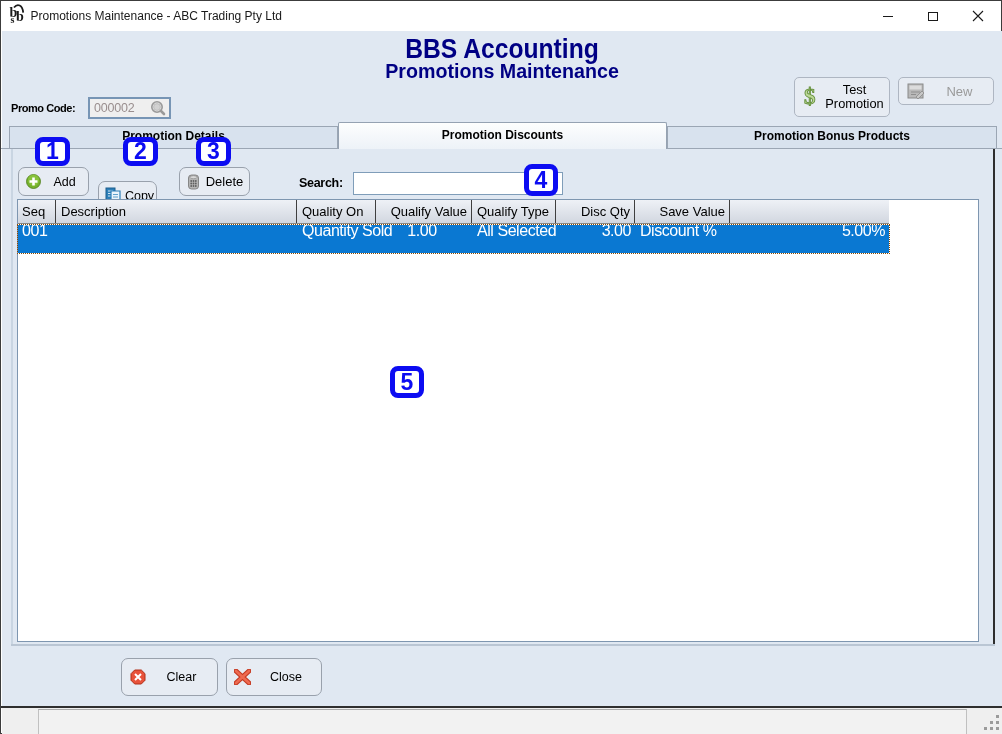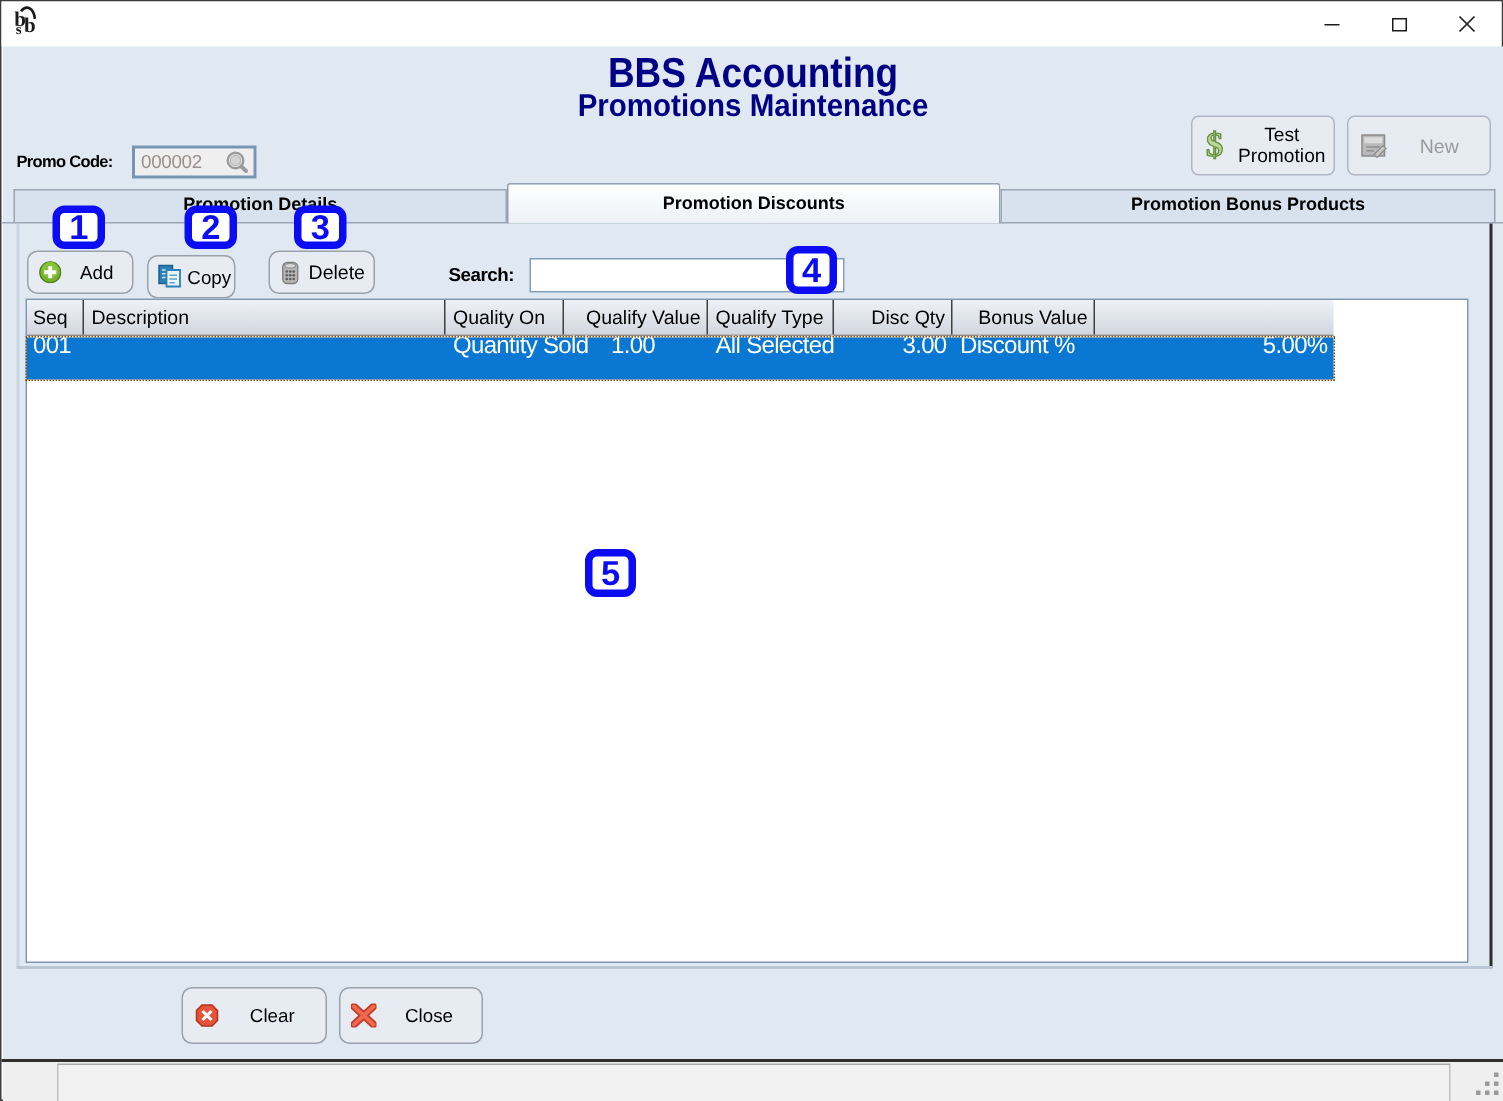--- a/index.html
+++ b/index.html
@@ -14,20 +14,21 @@
 <body>
 <div id="win">
 
   <div class="abs" style="left:0;top:0;width:1000px;height:30px;background:#ffffff;"></div>
   <svg class="abs" style="left:8px;top:3px;" width="22" height="22" viewBox="0 0 22 22">
     <path d="M5 3.5 C8.5 -0.8 13.5 0.8 14.2 8.6" fill="none" stroke="#1a1a1a" stroke-width="1.8"></path>
     <text x="0.5" y="13" font-family="Liberation Serif, serif" font-weight="bold" font-size="14" fill="#1a1a1a">b</text>
     <text x="1.5" y="18.5" font-family="Liberation Serif, serif" font-weight="bold" font-size="10" fill="#1a1a1a">s</text>
     <text x="7" y="17" font-family="Liberation Serif, serif" font-weight="bold" font-size="14" fill="#1a1a1a">b</text>
   </svg>
+  <div class="abs" style="left:29.5px;top:0;height:30px;line-height:30px;font-size:12px;color:#191919;">Promotions Maintenance - ABC Trading Pty Ltd</div>
   <div class="abs" style="left:882px;top:15px;width:10px;height:1px;background:#1a1a1a;"></div>
   <div class="abs" style="left:927px;top:10.5px;width:9.5px;height:9.5px;border:1.2px solid #1a1a1a;"></div>
   <svg class="abs" style="left:971px;top:9px;" width="12" height="12" viewBox="0 0 12 12">
     <path d="M1 1 L11 11 M11 1 L1 11" stroke="#1a1a1a" stroke-width="1.1" fill="none"></path>
   </svg>
 
   <div class="abs" style="left:1px;top:30px;width:1000px;height:675px;background:#e0e8f2;"></div>
 
   <div class="abs" style="left:0;top:31.5px;width:1002px;text-align:center;font-size:28px;font-weight:bold;color:#000084;transform:scaleX(0.88);">BBS Accounting</div>
   <div class="abs" style="left:0;top:58px;width:1002px;text-align:center;font-size:21px;font-weight:bold;color:#000084;transform:scaleX(0.936);">Promotions Maintenance</div>
@@ -41,21 +42,21 @@
       <path d="M11 11 L14 14" stroke="#9a9a9a" stroke-width="2.6" stroke-linecap="round"></path>
     </svg>
   </div>
 
   <div class="btn" style="left:793px;top:76px;width:96px;height:40px;border-color:#aeb6c2;border-radius:5px;">
     <svg style="margin-left:8px;" width="17" height="22" viewBox="0 0 17 22">
       <text x="1" y="18" font-family="Liberation Serif, serif" font-weight="bold" font-size="23" fill="#bcd898" stroke="#65903c" stroke-width="0.9">$</text>
     </svg>
     <div style="flex:1;text-align:center;font-size:12.8px;color:#000;line-height:14.5px;">Test<br>Promotion</div>
   </div>
-  <div class="btn" style="left:897px;top:76px;width:96px;height:40px;border-color:#aeb6c2;border-radius:5px;">
+  <div class="btn" style="left:897px;top:76px;width:96px;height:28px;border-color:#aeb6c2;border-radius:5px;">
     <svg style="margin-left:8px;" width="19" height="19" viewBox="0 0 19 19">
       <rect x="1" y="2" width="15" height="14" fill="#b9b9b9" stroke="#8a8a8a" stroke-width="1"></rect>
       <rect x="2.5" y="3.5" width="12" height="4" fill="#dcdcdc"></rect>
       <path d="M4 10 h9 M4 12.5 h5" stroke="#8f8f8f" stroke-width="1"></path>
       <path d="M9 15 L15 9 L17 11 L11 17 Z" fill="#c7c7c7" stroke="#8a8a8a" stroke-width="0.8"></path>
     </svg>
     <div style="flex:1;text-align:center;font-size:13px;color:#9a9a9a;">New</div>
   </div>
 
   <div class="abs" style="left:0px;top:147px;width:1002px;height:1px;background:#9ba6b4;"></div>
@@ -68,21 +69,21 @@
   <div class="abs" style="left:10px;top:643px;width:984px;height:1.5px;background:#bac6d4;"></div>
 
   <div class="btn" style="left:17px;top:166px;width:71px;height:29px;">
     <svg style="margin-left:7px;" width="15" height="15" viewBox="0 0 15 15">
       <circle cx="7.5" cy="7.5" r="7" fill="#76b22d" stroke="#4e7d1a" stroke-width="0.8"></circle>
       <circle cx="7.5" cy="6" r="5.5" fill="#8cc63f" opacity="0.8"></circle>
       <path d="M7.5 3.5 v8 M3.5 7.5 h8" stroke="#ffffff" stroke-width="2.6"></path>
     </svg>
     <div style="flex:1;text-align:center;font-size:12.5px;color:#000;">Add</div>
   </div>
-  <div class="btn" style="left:97px;top:169px;width:59px;height:29px;">
+  <div class="btn" style="left:97px;top:180px;width:59px;height:29px;">
     <svg style="margin-left:6px;" width="18" height="17" viewBox="0 0 18 17">
       <rect x="1" y="1" width="9" height="12" fill="#2d7fb8" stroke="#1d5e8d" stroke-width="1"></rect>
       <path d="M3 4 h5 M3 6.5 h5 M3 9 h3" stroke="#cfe4f2" stroke-width="1"></path>
       <path d="M6 4 h9 v11 h-9 z" fill="#eaf4fb" stroke="#2d7fb8" stroke-width="1.2"></path>
       <path d="M8 7.5 h5 M8 10 h5 M8 12.5 h3.5" stroke="#5fa0cc" stroke-width="1"></path>
     </svg>
     <div style="flex:1;text-align:center;font-size:12.5px;color:#000;">Copy</div>
   </div>
   <div class="btn" style="left:178px;top:166px;width:71px;height:29px;">
     <svg style="margin-left:7px;" width="13" height="16" viewBox="0 0 13 16">
@@ -107,21 +108,21 @@
 
   <div class="abs" style="left:16px;top:198px;width:962px;height:443px;background:#ffffff;border:1.5px solid #7e96b0;"></div>
 
   <div class="abs" style="left:17px;top:199px;width:871px;height:24px;background:linear-gradient(#eef1f6,#d2d7e0);border-bottom:1px solid #888;display:flex;font-size:13px;color:#000;white-space:nowrap;">
     <div style="width:38px;border-right:1px solid #3f3f3f;padding:4px 0 0 4px;">Seq</div>
     <div style="width:241px;border-right:1px solid #3f3f3f;padding:4px 0 0 5px;">Description</div>
     <div style="width:79px;border-right:1px solid #3f3f3f;padding:4px 4px 0 5px;">Quality On</div>
     <div style="width:96px;border-right:1px solid #3f3f3f;padding:4px 4px 0 0;text-align:right;">Qualify Value</div>
     <div style="width:84px;border-right:1px solid #3f3f3f;padding:4px 0 0 5px;">Qualify Type</div>
     <div style="width:79px;border-right:1px solid #3f3f3f;padding:4px 4px 0 0;text-align:right;">Disc Qty</div>
-    <div style="width:95px;border-right:1px solid #3f3f3f;padding:4px 4px 0 0;text-align:right;">Bonus Value</div>
+    <div style="width:95px;border-right:1px solid #3f3f3f;padding:4px 4px 0 0;text-align:right;">Save Value</div>
   </div>
 
   <div class="abs" style="left:17px;top:224px;width:871px;height:28px;background:#0a78d2;outline:1px dotted #8a4a00;display:flex;font-size:16px;line-height:10.5px;letter-spacing:-0.45px;color:#ffffff;white-space:nowrap;">
     <div style="width:38px;padding:0.5px 0 0 4px;">001</div>
     <div style="width:241px;"></div>
     <div style="width:79px;padding:0.5px 0 0 5px;">Quantity Sold</div>
     <div style="width:96px;padding:0.5px 4px 0 0;text-align:center;">1.00</div>
     <div style="width:84px;padding:0.5px 0 0 5px;">All Selected</div>
     <div style="width:79px;padding:0.5px 4px 0 0;text-align:right;">3.00</div>
     <div style="width:159px;padding:0.5px 0 0 5px;">Discount %</div>

